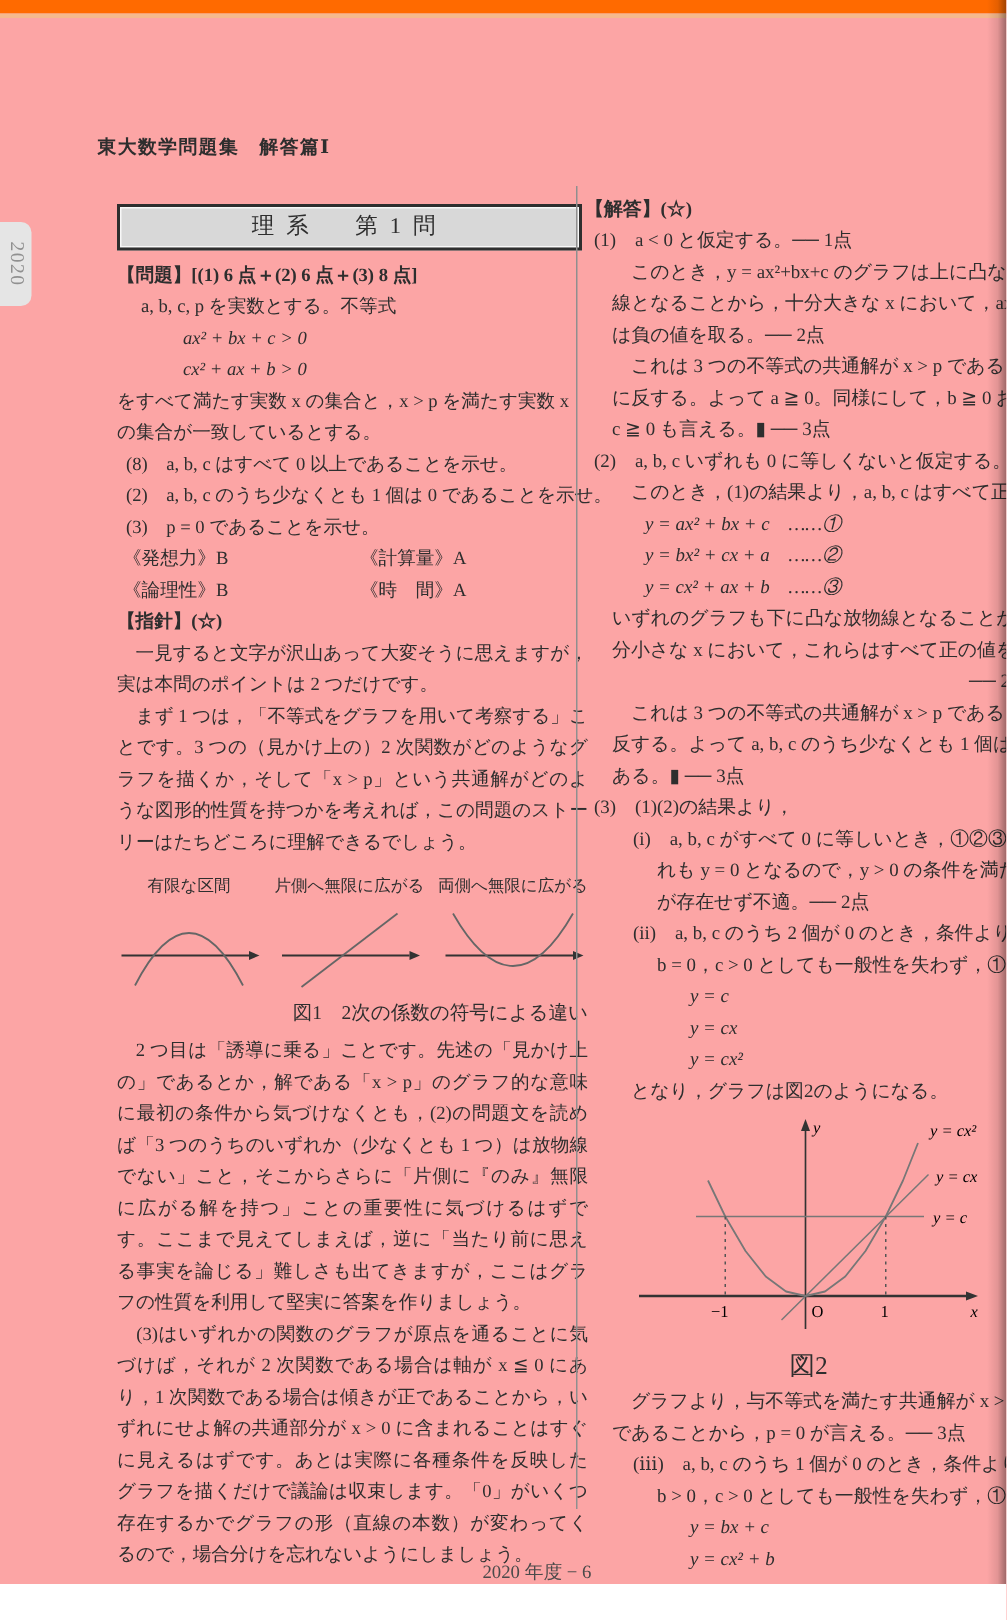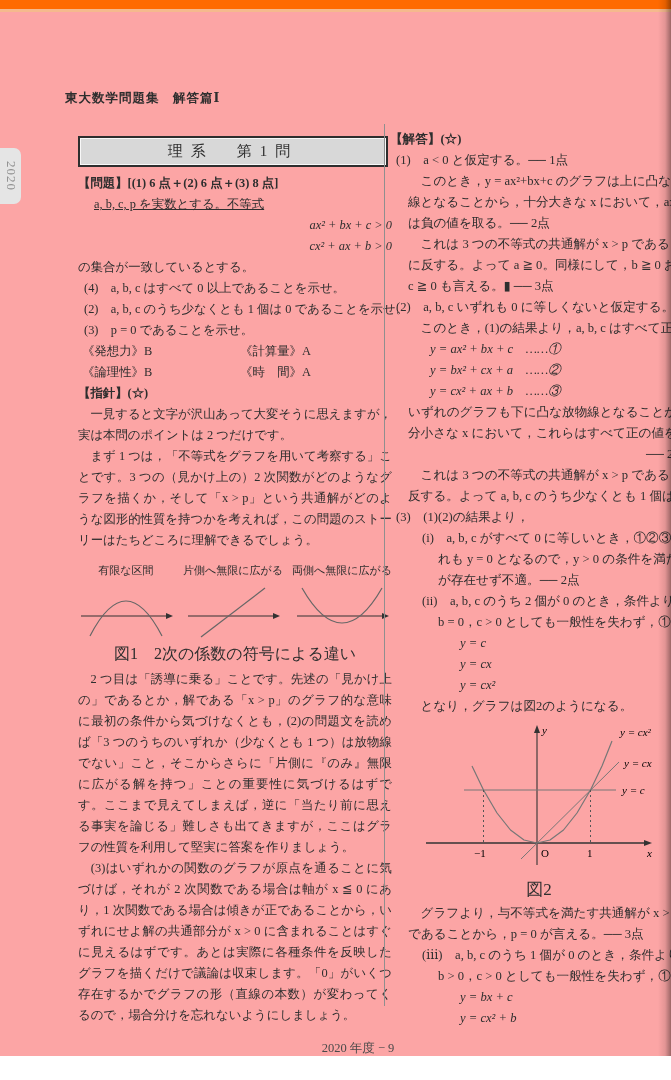--- a/index.html
+++ b/index.html
@@ -14,31 +14,31 @@
   .footer{position:absolute;left:65px;right:20px;top:1040px;text-align:center;font-size:12.5px;color:#4a4a4a;}
   .divider{position:absolute;left:384px;top:124px;width:1px;height:882px;background:#8f8f8f;}
   .edge-shadow{position:absolute;top:0;right:0;width:13px;height:1080px;pointer-events:none;
     background:linear-gradient(to right,rgba(0,0,0,0),rgba(0,0,0,0.10) 55%,rgba(0,0,0,0.38));}
   .col-left{position:absolute;left:65px;top:136px;width:314px;font-size:12.4px;line-height:21px;margin-left:13px;}
   .col-right{position:absolute;left:390px;top:129px;width:281px;font-size:12.6px;line-height:21px;overflow:hidden;}
   .section-title{width:306px;height:27px;line-height:27px;border:2px solid #2e2e2e;background:#d8d8d8;
     box-shadow:inset 0 0 0 1px #f8f8f8;text-align:center;font-size:15px;letter-spacing:8px;margin-bottom:6px;}
   .bold{font-weight:bold;}
   .nw{white-space:nowrap;}
-  .ind1{margin-left:16px;text-decoration:underline;}
-  .eqL{margin-left:44px;font-style:italic;text-align:right;}
+  .ind1{margin-left:16px;}
+  .eqL{margin-left:44px;font-style:italic;}
   .q{margin-left:6px;white-space:nowrap;}
   .rating-row{display:flex;margin-left:4px;}
   .rating-row span:first-child{width:158px;}
   .para{text-align:justify;}
   .fig1{margin:9px 0 5px;}
   .fig1-row{display:flex;justify-content:space-between;align-items:flex-end;}
   .fig1-item{display:flex;flex-direction:column;align-items:center;}
   .fig1-label{font-size:11px;white-space:nowrap;margin-bottom:1px;}
-  .fig1-cap{text-align:center;font-size:16px;margin-top:3px;}
+  .fig1-cap{text-align:right;font-size:13px;margin-top:3px;}
   .rl{white-space:nowrap;}
   .m0{margin-left:6px;}
   .m1{margin-left:18px;}
   .m2{margin-left:32px;}
   .m3{margin-left:48px;}
   .meq{margin-left:40px;font-style:italic;}
   .meq2{margin-left:70px;font-style:italic;}
   .mdash{margin-left:256px;}
   .fig2{margin:3px 0 2px 24px;}
   .fig2-cap{width:250px;text-align:center;font-size:17px;margin-left:24px;margin-bottom:3px;}
@@ -57,22 +57,23 @@
   </div>
 
   <div class="booklet-title">東大数学問題集　解答篇Ⅰ</div>
 
   <div class="col-left">
     <div class="section-title">理系　第1問</div>
     <div class="bold nw">【問題】[(1) 6 点＋(2) 6 点＋(3) 8 点]</div>
     <div class="ind1 nw">a, b, c, p を実数とする。不等式</div>
     <div class="eqL nw">ax² + bx + c &gt; 0</div>
     <div class="eqL nw">cx² + ax + b &gt; 0</div>
+    <div class="nw">をすべて満たす実数 x の集合と，x &gt; p を満たす実数 x</div>
     <div class="nw">の集合が一致しているとする。</div>
-    <div class="q">(4)　a, b, c はすべて 0 以上であることを示せ。</div>
+    <div class="q">(8)　a, b, c はすべて 0 以上であることを示せ。</div>
     <div class="q">(2)　a, b, c のうち少なくとも 1 個は 0 であることを示せ。</div>
     <div class="q">(3)　p = 0 であることを示せ。</div>
     <div class="rating-row">
       <span>《発想力》B</span>
       <span>《計算量》A</span>
     </div>
     <div class="rating-row">
       <span>《論理性》B</span>
       <span>《時　間》A</span>
     </div>
@@ -126,20 +127,21 @@
     <div class="rl m0">(2)　a, b, c いずれも 0 に等しくないと仮定する。──</div>
     <div class="rl m1">　このとき，(1)の結果より，a, b, c はすべて正とな</div>
     <div class="rl meq">y = ax² + bx + c　……①</div>
     <div class="rl meq">y = bx² + cx + a　……②</div>
     <div class="rl meq">y = cx² + ax + b　……③</div>
     <div class="rl m1">いずれのグラフも下に凸な放物線となることから，十</div>
     <div class="rl m1">分小さな x において，これらはすべて正の値を取る。</div>
     <div class="rl mdash">── 2点</div>
     <div class="rl m1">　これは 3 つの不等式の共通解が x &gt; p であるこ</div>
     <div class="rl m1">反する。よって a, b, c のうち少なくとも 1 個は 0 で</div>
+    <div class="rl m1">ある。▮ ── 3点</div>
     <div class="rl m0">(3)　(1)(2)の結果より，</div>
     <div class="rl m2">(i)　a, b, c がすべて 0 に等しいとき，①②③はい</div>
     <div class="rl m3">れも y = 0 となるので，y &gt; 0 の条件を満たす</div>
     <div class="rl m3">が存在せず不適。── 2点</div>
     <div class="rl m2">(ii)　a, b, c のうち 2 個が 0 のとき，条件より a =</div>
     <div class="rl m3">b = 0，c &gt; 0 としても一般性を失わず，①②③</div>
     <div class="rl meq2">y = c</div>
     <div class="rl meq2">y = cx</div>
     <div class="rl meq2">y = cx²</div>
     <div class="rl m1">　となり，グラフは図2のようになる。</div>
@@ -175,15 +177,15 @@
 
     <div class="rl m1">　グラフより，与不等式を満たす共通解が x &gt;</div>
     <div class="rl m1">であることから，p = 0 が言える。── 3点</div>
     <div class="rl m2">(ⅲ)　a, b, c のうち 1 個が 0 のとき，条件より a =</div>
     <div class="rl m3">b &gt; 0，c &gt; 0 としても一般性を失わず，①②③</div>
     <div class="rl meq2">y = bx + c</div>
     <div class="rl meq2">y = cx² + b</div>
   </div>
 
   <div class="divider"></div>
-  <div class="footer">2020 年度 − 9</div>
+  <div class="footer">2020 年度 − 6</div>
   <div class="edge-shadow"></div>
 </div>
 
 </body></html>

